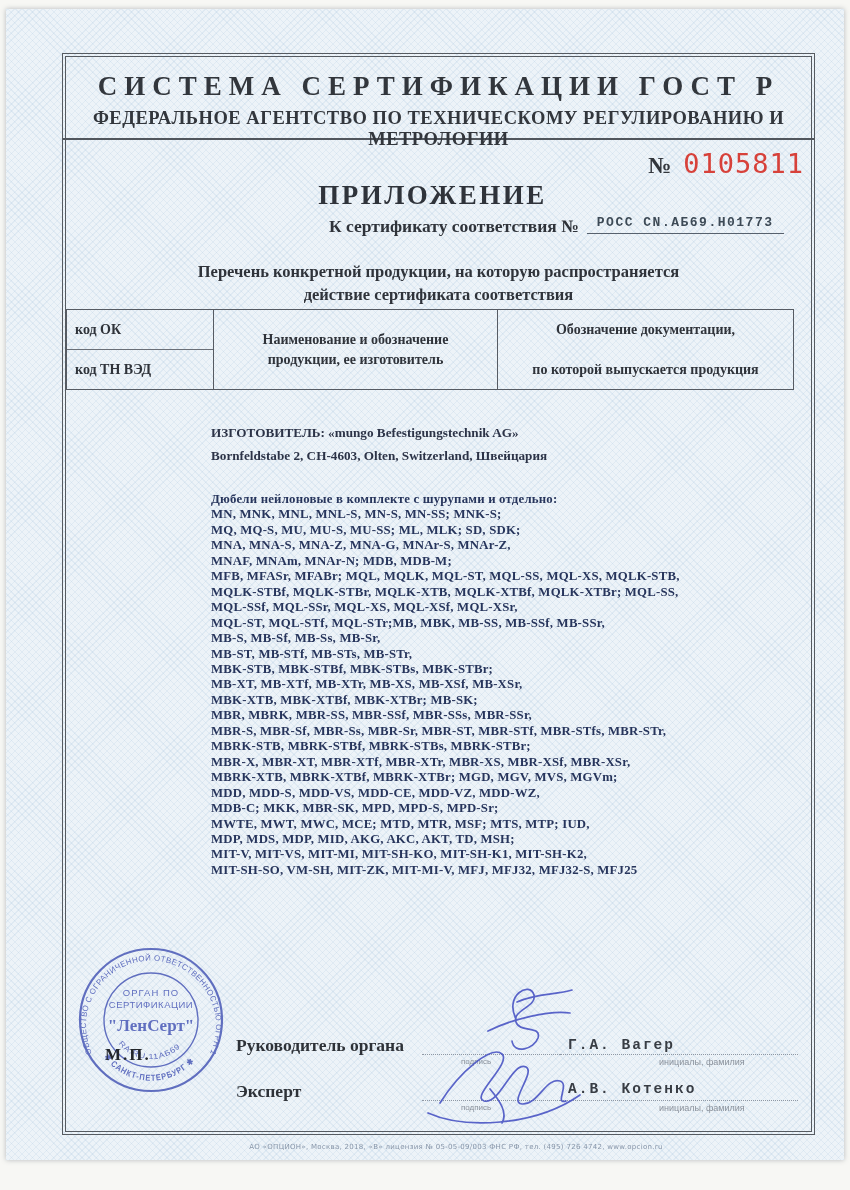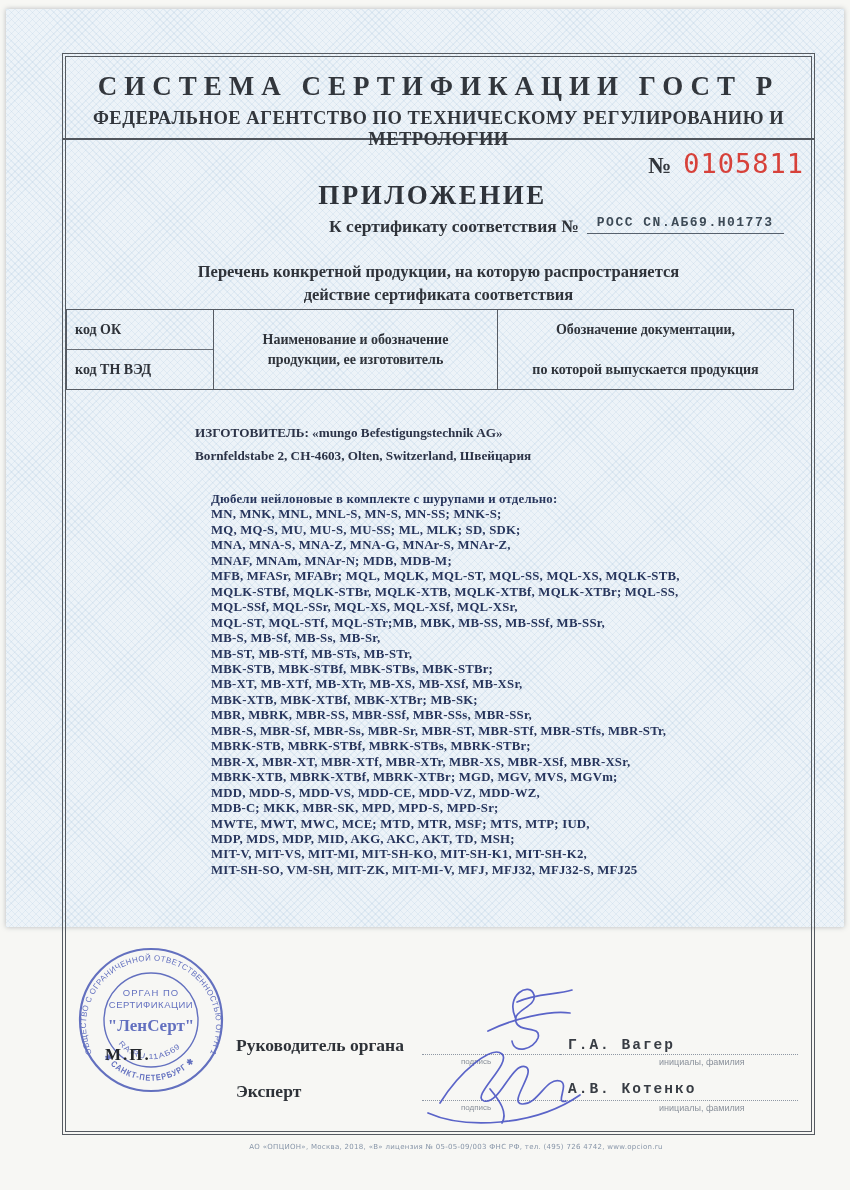--- a/index.html
+++ b/index.html
@@ -6,21 +6,21 @@
   body{
     width:850px;height:1190px;
     background:#f7f7f4;
     font-family:"Liberation Serif", serif;
     overflow:hidden;
     position:relative;
   }
   #page{position:absolute;inset:0;}
   
   .paper{
-    position:absolute;left:6px;top:9px;width:838px;height:918px;
+    position:absolute;left:6px;top:9px;width:838px;height:1151px;
     background-color:#edf3f8;
     background-image:
       repeating-linear-gradient(45deg, rgba(150,185,215,.16) 0 1px, transparent 1px 5px),
       repeating-linear-gradient(-45deg, rgba(150,185,215,.16) 0 1px, transparent 1px 5px);
     box-shadow:0 0 5px rgba(60,70,80,.35);
   }
   
   .frame{
     position:absolute;left:56px;top:44px;width:751px;height:1080px;
     border:1px solid #565b61;
@@ -75,21 +75,21 @@
   .spec-table .c1{width:146px;border-right:1.2px solid #565b63;display:flex;flex-direction:column;}
   .spec-table .c1 > div{flex:1;display:flex;align-items:center;padding-left:8px;font-size:14px;font-weight:bold;}
   .spec-table .c1 > div:first-child{border-bottom:1px solid #6a6f77;}
   .spec-table .c2{width:283px;border-right:1.2px solid #565b63;}
   .spec-table .c3{flex:1;gap:20px;}
   .spec-table .c2,.spec-table .c3{
     display:flex;flex-direction:column;justify-content:center;align-items:center;
     font-size:14px;font-weight:bold;line-height:20px;text-align:left;
   }
   .manufacturer{
-    position:absolute;left:132px;top:367px;
+    position:absolute;left:148px;top:367px;
     font-size:13.2px;font-weight:bold;color:#2c3347;line-height:23px;white-space:nowrap;
   }
   .product-list{
     position:absolute;left:148px;top:438px;
     font-size:12.8px;font-weight:bold;color:#27355c;
     line-height:15.45px;letter-spacing:.2px;white-space:nowrap;
   }
   
   .stamp-wrap{position:absolute;left:70px;top:936px;width:150px;height:150px;}
   .mp-label{

